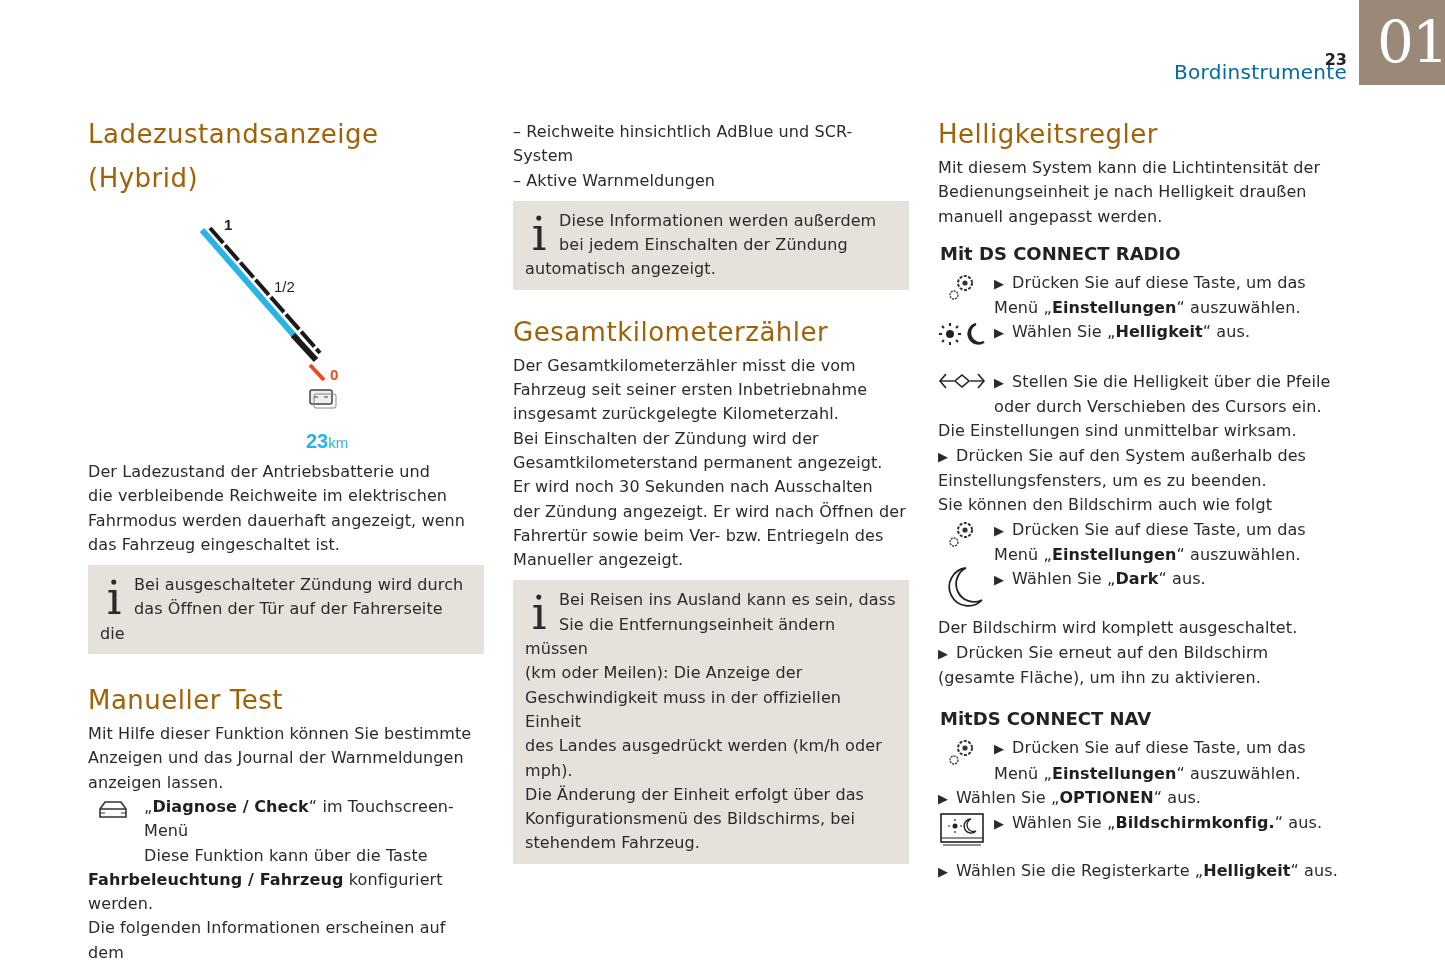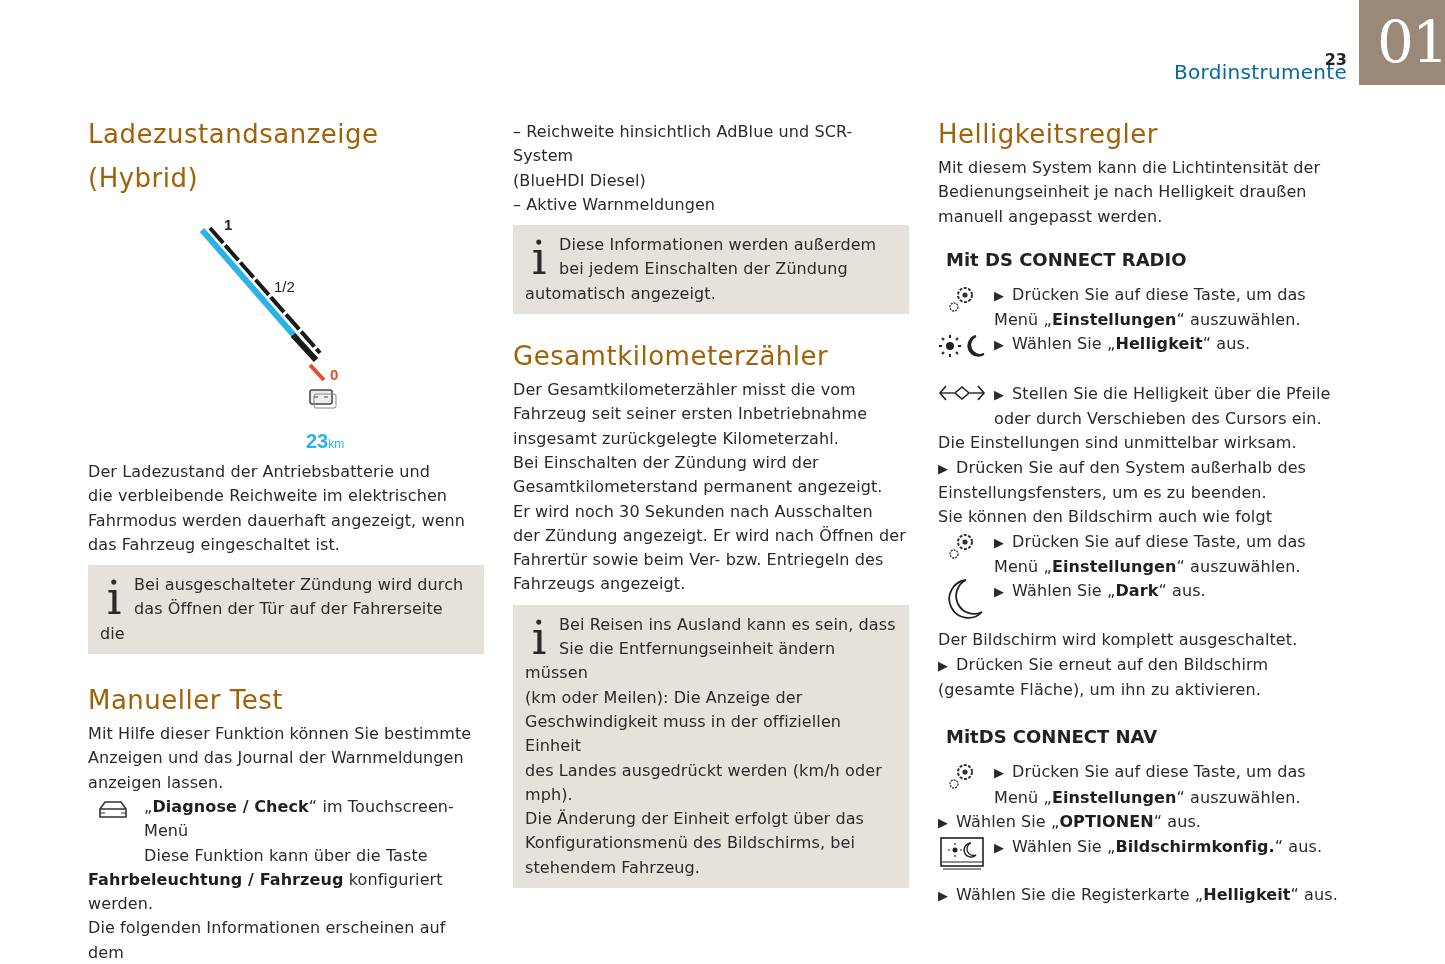--- a/index.html
+++ b/index.html
@@ -12,21 +12,21 @@
   .chapter-box {
     position: absolute; left: 1359px; top: 0; width: 106px; height: 85px;
     background: #9a8878; color: #fff; font-family: "DejaVu Serif", serif;
     font-size: 58px; line-height: 85px; text-align: center; font-weight: 300; letter-spacing: -2px;
   }
   .col { position: absolute; top: 112px; }
   .col1 { left: 88px; width: 396px; }
   .col2 { left: 513px; width: 396px; top: 120px; }
   .col3 { left: 938px; width: 400px; }
   h2 { font-weight: normal; font-size: 26px; margin: 0; line-height: 44px; letter-spacing: 0.5px; color: #a16207; }
-  h3 { font-size: 18px; font-weight: bold; margin: 8px; line-height: 30px; color: #222; }
+  h3 { font-size: 18px; font-weight: bold; margin: 2px; line-height: 30px; color: #222; }
   p, .line { font-size: 16px; line-height: 24.3px; margin: 0; letter-spacing: 0.1px; }
   b { color: #1f1f1f; }
   .info {
     background: #e7e1dc; padding: 8px 12px 8px 12px; margin: 8px 0 10px 0; position: relative;
   }
   .info .i-icon {
     float: left; font-family: "DejaVu Serif", serif; font-size: 46px; line-height: 46px;
     width: 36px; text-align: center; margin: 2px 2px 0 -4px; color: #2a2a2a;
   }
   .gauge { position: relative; width: 396px; height: 210px; }
@@ -53,21 +53,21 @@
       <text x="186" y="92" font-size="15" fill="#222" font-family="Liberation Sans, sans-serif">1/2</text>
       <text x="242" y="180" font-size="15" font-weight="bold" fill="#e84a2a" font-family="Liberation Sans, sans-serif">0</text>
       <g>
         <rect x="222" y="190" width="22" height="14" rx="2" fill="#eee" stroke="#444" stroke-width="1.5"></rect>
         <rect x="226" y="194" width="22" height="14" rx="2" fill="none" stroke="#888" stroke-width="1"></rect>
         <line x1="226" y1="197" x2="230" y2="197" stroke="#444"></line>
         <line x1="236" y1="197" x2="240" y2="197" stroke="#444"></line>
       </g>
     </svg>
     <div style="position:absolute; left:218px; top:230px; color:#2ab3e6; font-weight:bold; font-size:20px; font-family:'Liberation Sans', sans-serif;">
-      <span>23</span><span style="font-size:12px; font-weight:normal;">km</span>
+      <span>23</span><span style="font-size:15px; font-weight:normal;">km</span>
     </div>
   </div>
   <div style="height:50px"></div>
   <p class="line">Der Ladezustand der Antriebsbatterie und</p>
   <p class="line">die verbleibende Reichweite im elektrischen</p>
   <p class="line">Fahrmodus werden dauerhaft angezeigt, wenn</p>
   <p class="line">das Fahrzeug eingeschaltet ist.</p>
   <div class="info">
     <span class="i-icon">i</span>
     <p class="line">Bei ausgeschalteter Zündung wird durch</p>
@@ -89,39 +89,38 @@
     <p class="line"><span>„</span><b>Diagnose / Check</b><span>“ im Touchscreen-Menü</span></p>
     <p class="line">Diese Funktion kann über die Taste</p>
   </div>
   <p class="line"><b>Fahrbeleuchtung / Fahrzeug</b><span> konfiguriert werden.</span></p>
   <p class="line">Die folgenden Informationen erscheinen auf dem</p>
 
 </div>
 
 <div class="col col2">
   <p class="line">–  Reichweite hinsichtlich AdBlue und SCR-System</p>
-  <p class="line">(BlueHDI Diesel)</p>
   <p class="line">–  Aktive Warnmeldungen</p>
   <div class="info">
     <span class="i-icon">i</span>
     <p class="line">Diese Informationen werden außerdem</p>
     <p class="line">bei jedem Einschalten der Zündung</p>
     <p class="line" style="clear:both">automatisch angezeigt.</p>
   </div>
   <div style="height:10px"></div>
   <h2>Gesamtkilometerzähler</h2>
   <p class="line">Der Gesamtkilometerzähler misst die vom</p>
   <p class="line">Fahrzeug seit seiner ersten Inbetriebnahme</p>
   <p class="line">insgesamt zurückgelegte Kilometerzahl.</p>
   <p class="line">Bei Einschalten der Zündung wird der</p>
   <p class="line">Gesamtkilometerstand permanent angezeigt.</p>
   <p class="line">Er wird noch 30 Sekunden nach Ausschalten</p>
   <p class="line">der Zündung angezeigt. Er wird nach Öffnen der</p>
   <p class="line">Fahrertür sowie beim Ver- bzw. Entriegeln des</p>
-  <p class="line">Fahrzeugs angezeigt.</p>
+  <p class="line">Manueller angezeigt.</p>
   <div class="info">
     <span class="i-icon">i</span>
     <p class="line">Bei Reisen ins Ausland kann es sein, dass</p>
     <p class="line">Sie die Entfernungseinheit ändern müssen</p>
     <p class="line" style="clear:both">(km oder Meilen): Die Anzeige der</p>
     <p class="line">Geschwindigkeit muss in der offiziellen Einheit</p>
     <p class="line">des Landes ausgedrückt werden (km/h oder</p>
     <p class="line">mph).</p>
     <p class="line">Die Änderung der Einheit erfolgt über das</p>
     <p class="line">Konfigurationsmenü des Bildschirms, bei</p>

